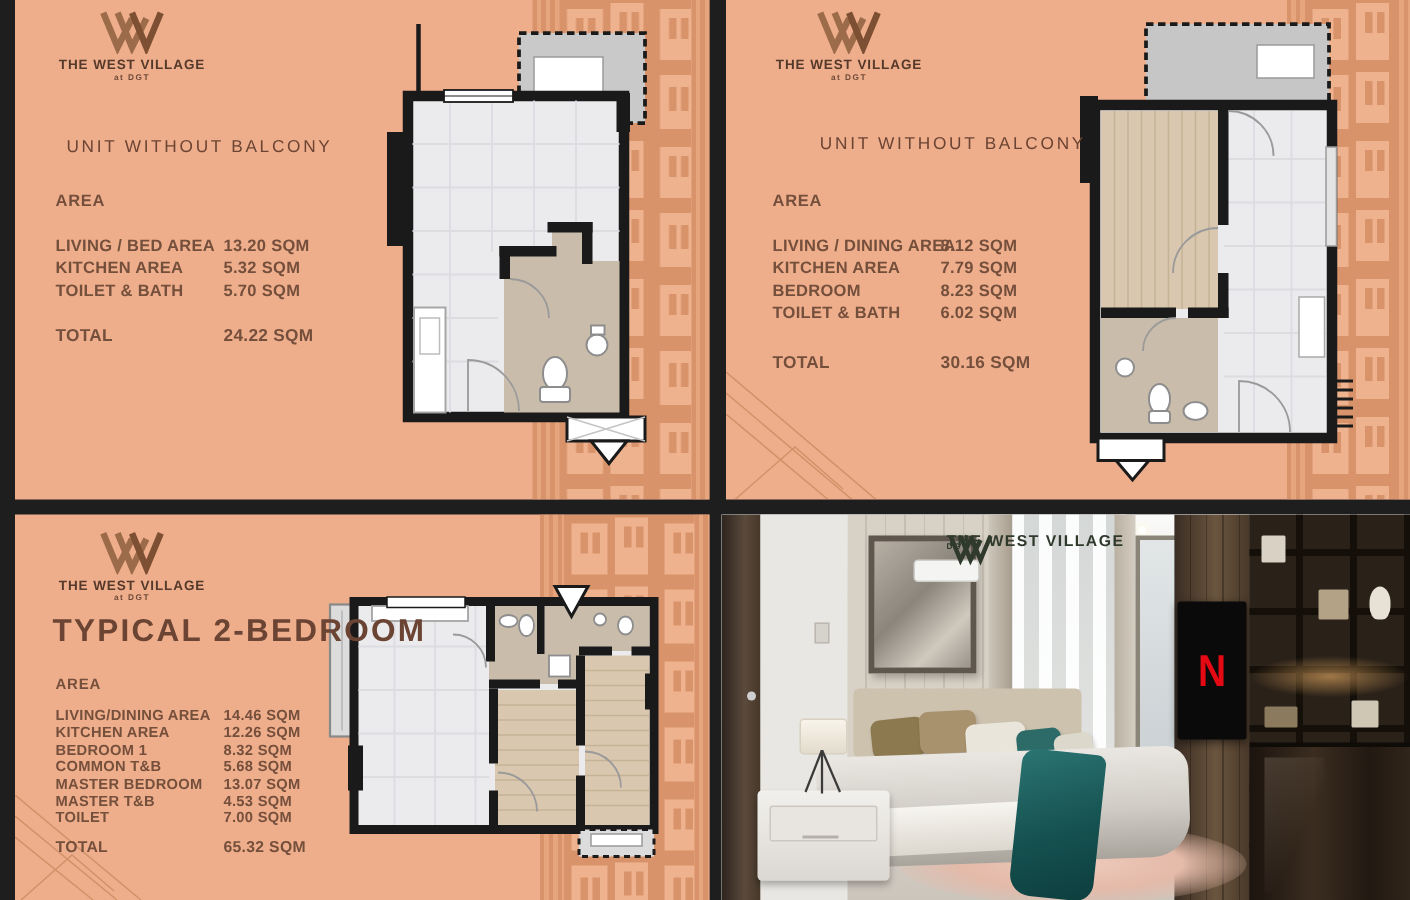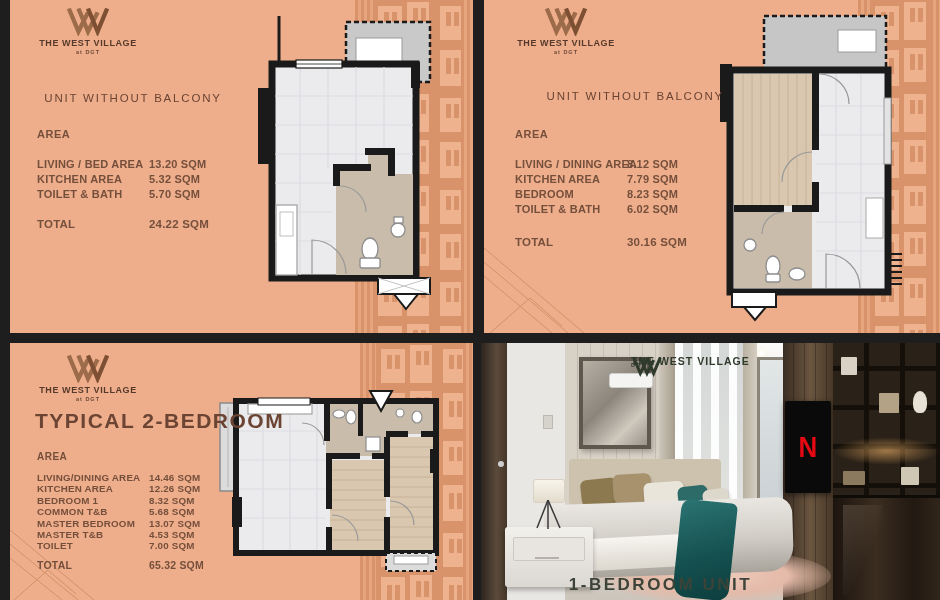--- a/index.html
+++ b/index.html
@@ -539,14 +539,13 @@
         <path d="M4 2 L14 26 L24 6"></path>
           <path d="M14 2 L24 26 L34 6"></path>
           <path d="M24 2 L34 26 L44 2"></path>
       </g>
     </svg>
     <div class="ph-logo-text">
       <div class="nm">THE WEST VILLAGE</div>
       <div class="tg">at DGT</div>
     </div>
   </div>
-  <div class="ph-caption">1-BEDROOM UNIT</div>
 </div>
 
 </body></html>

